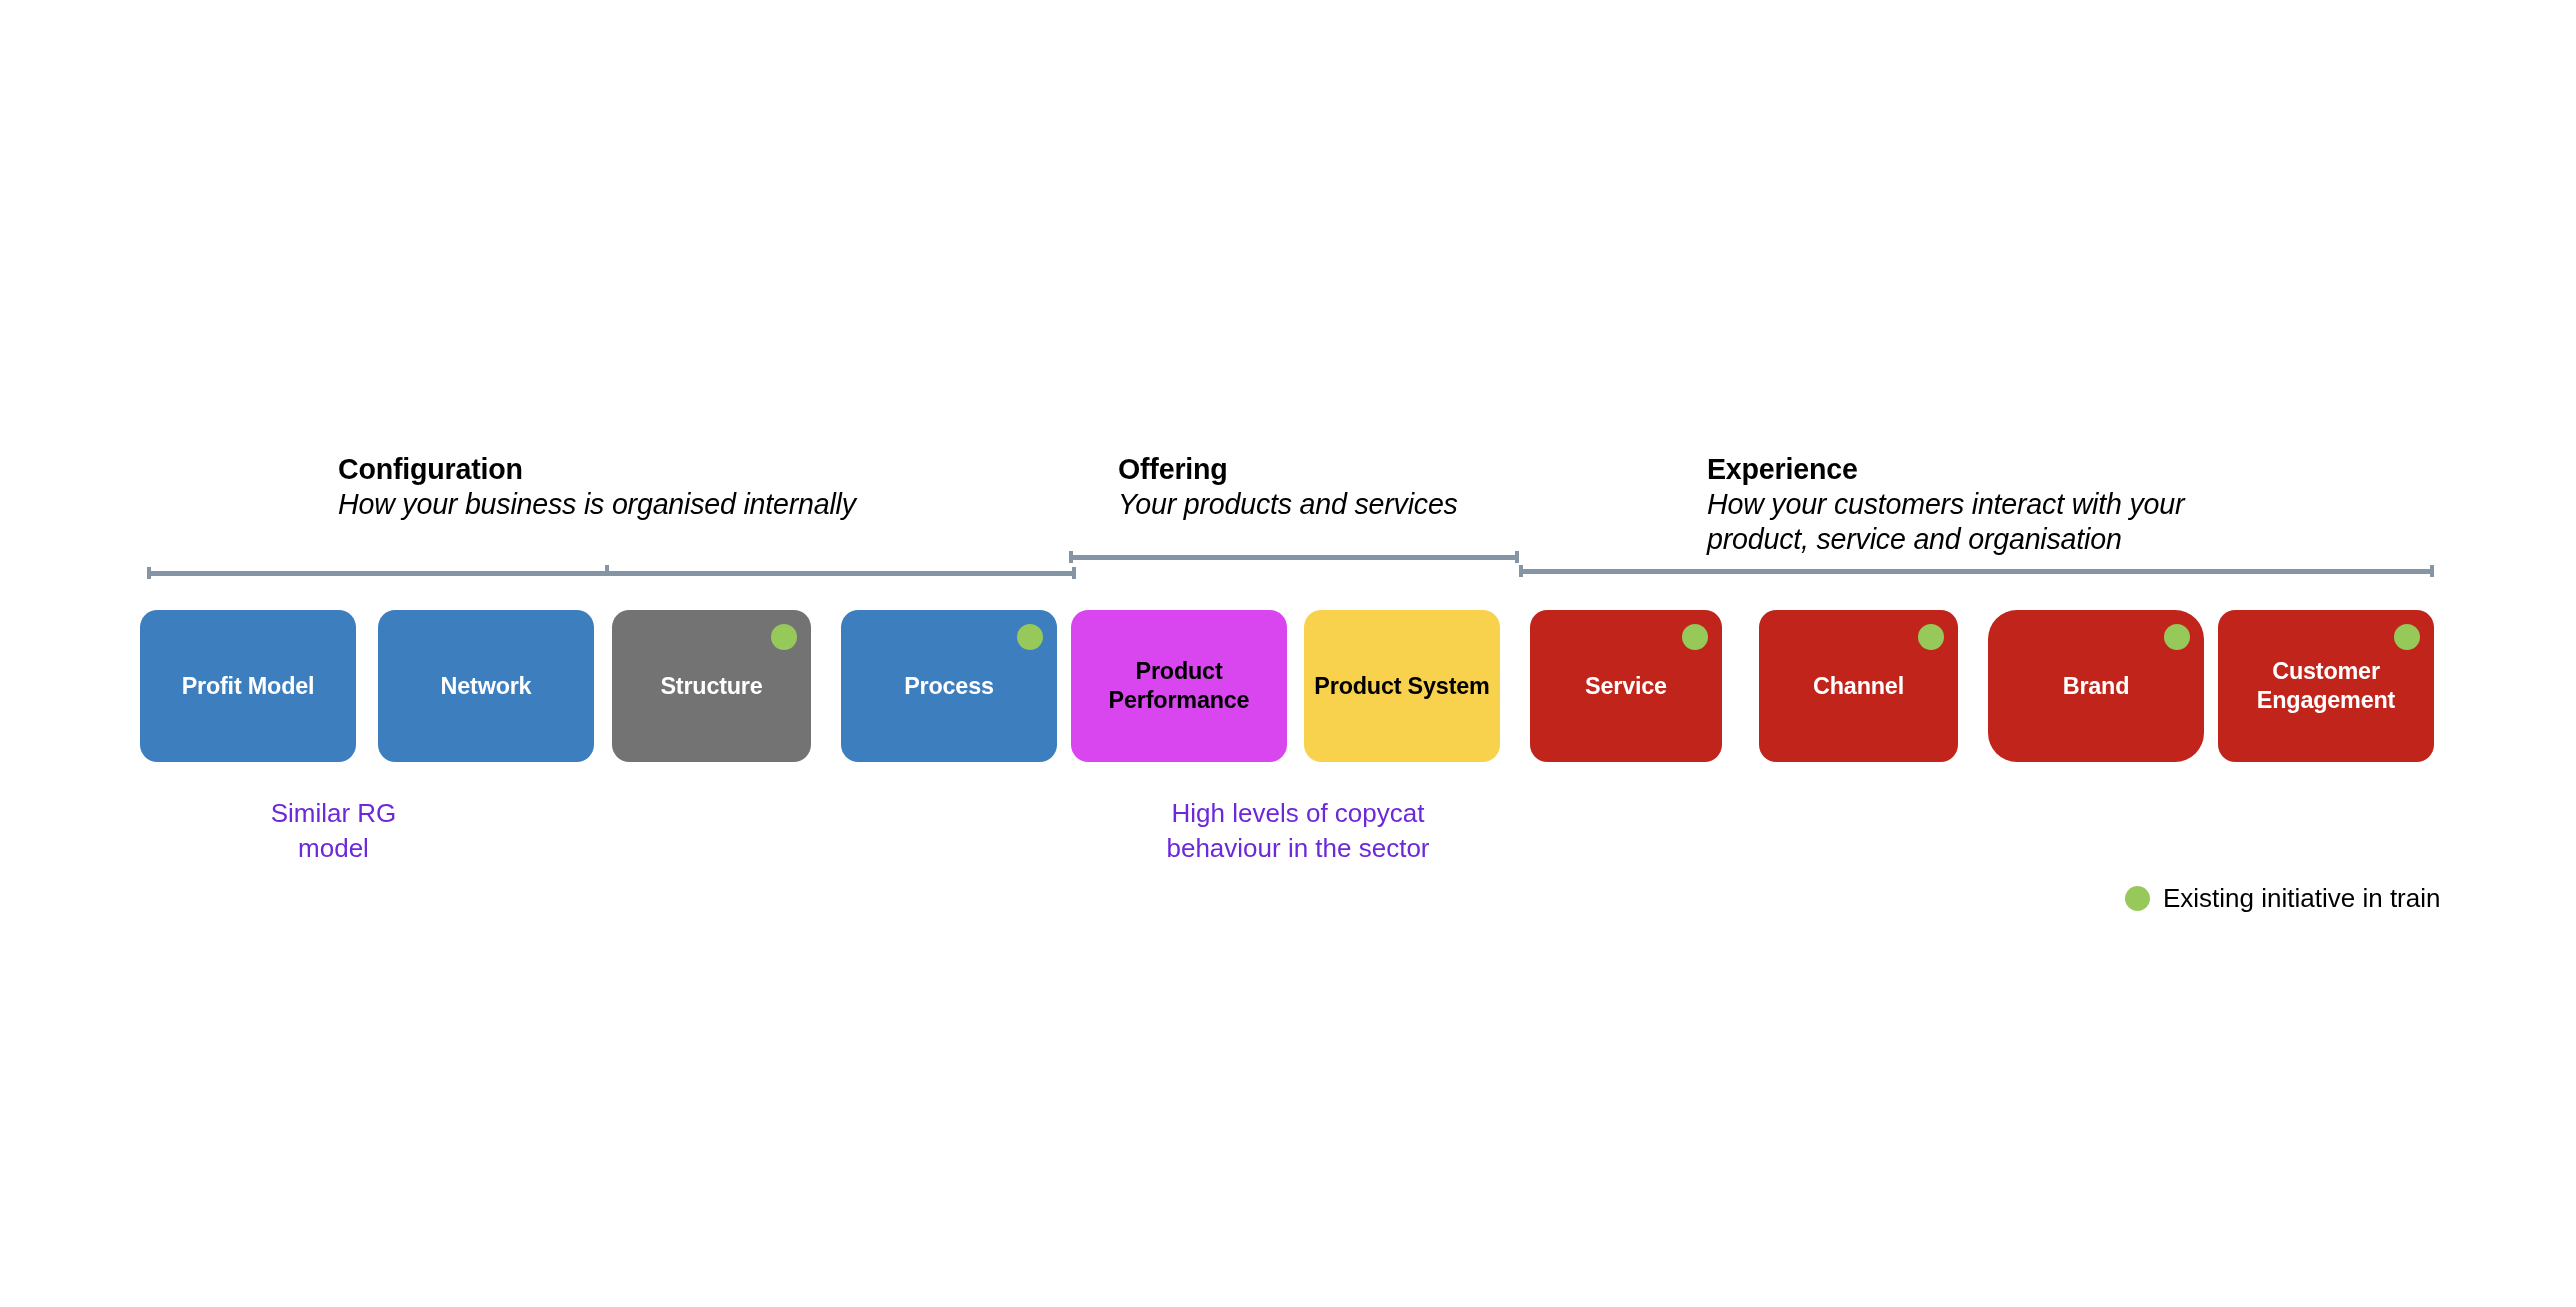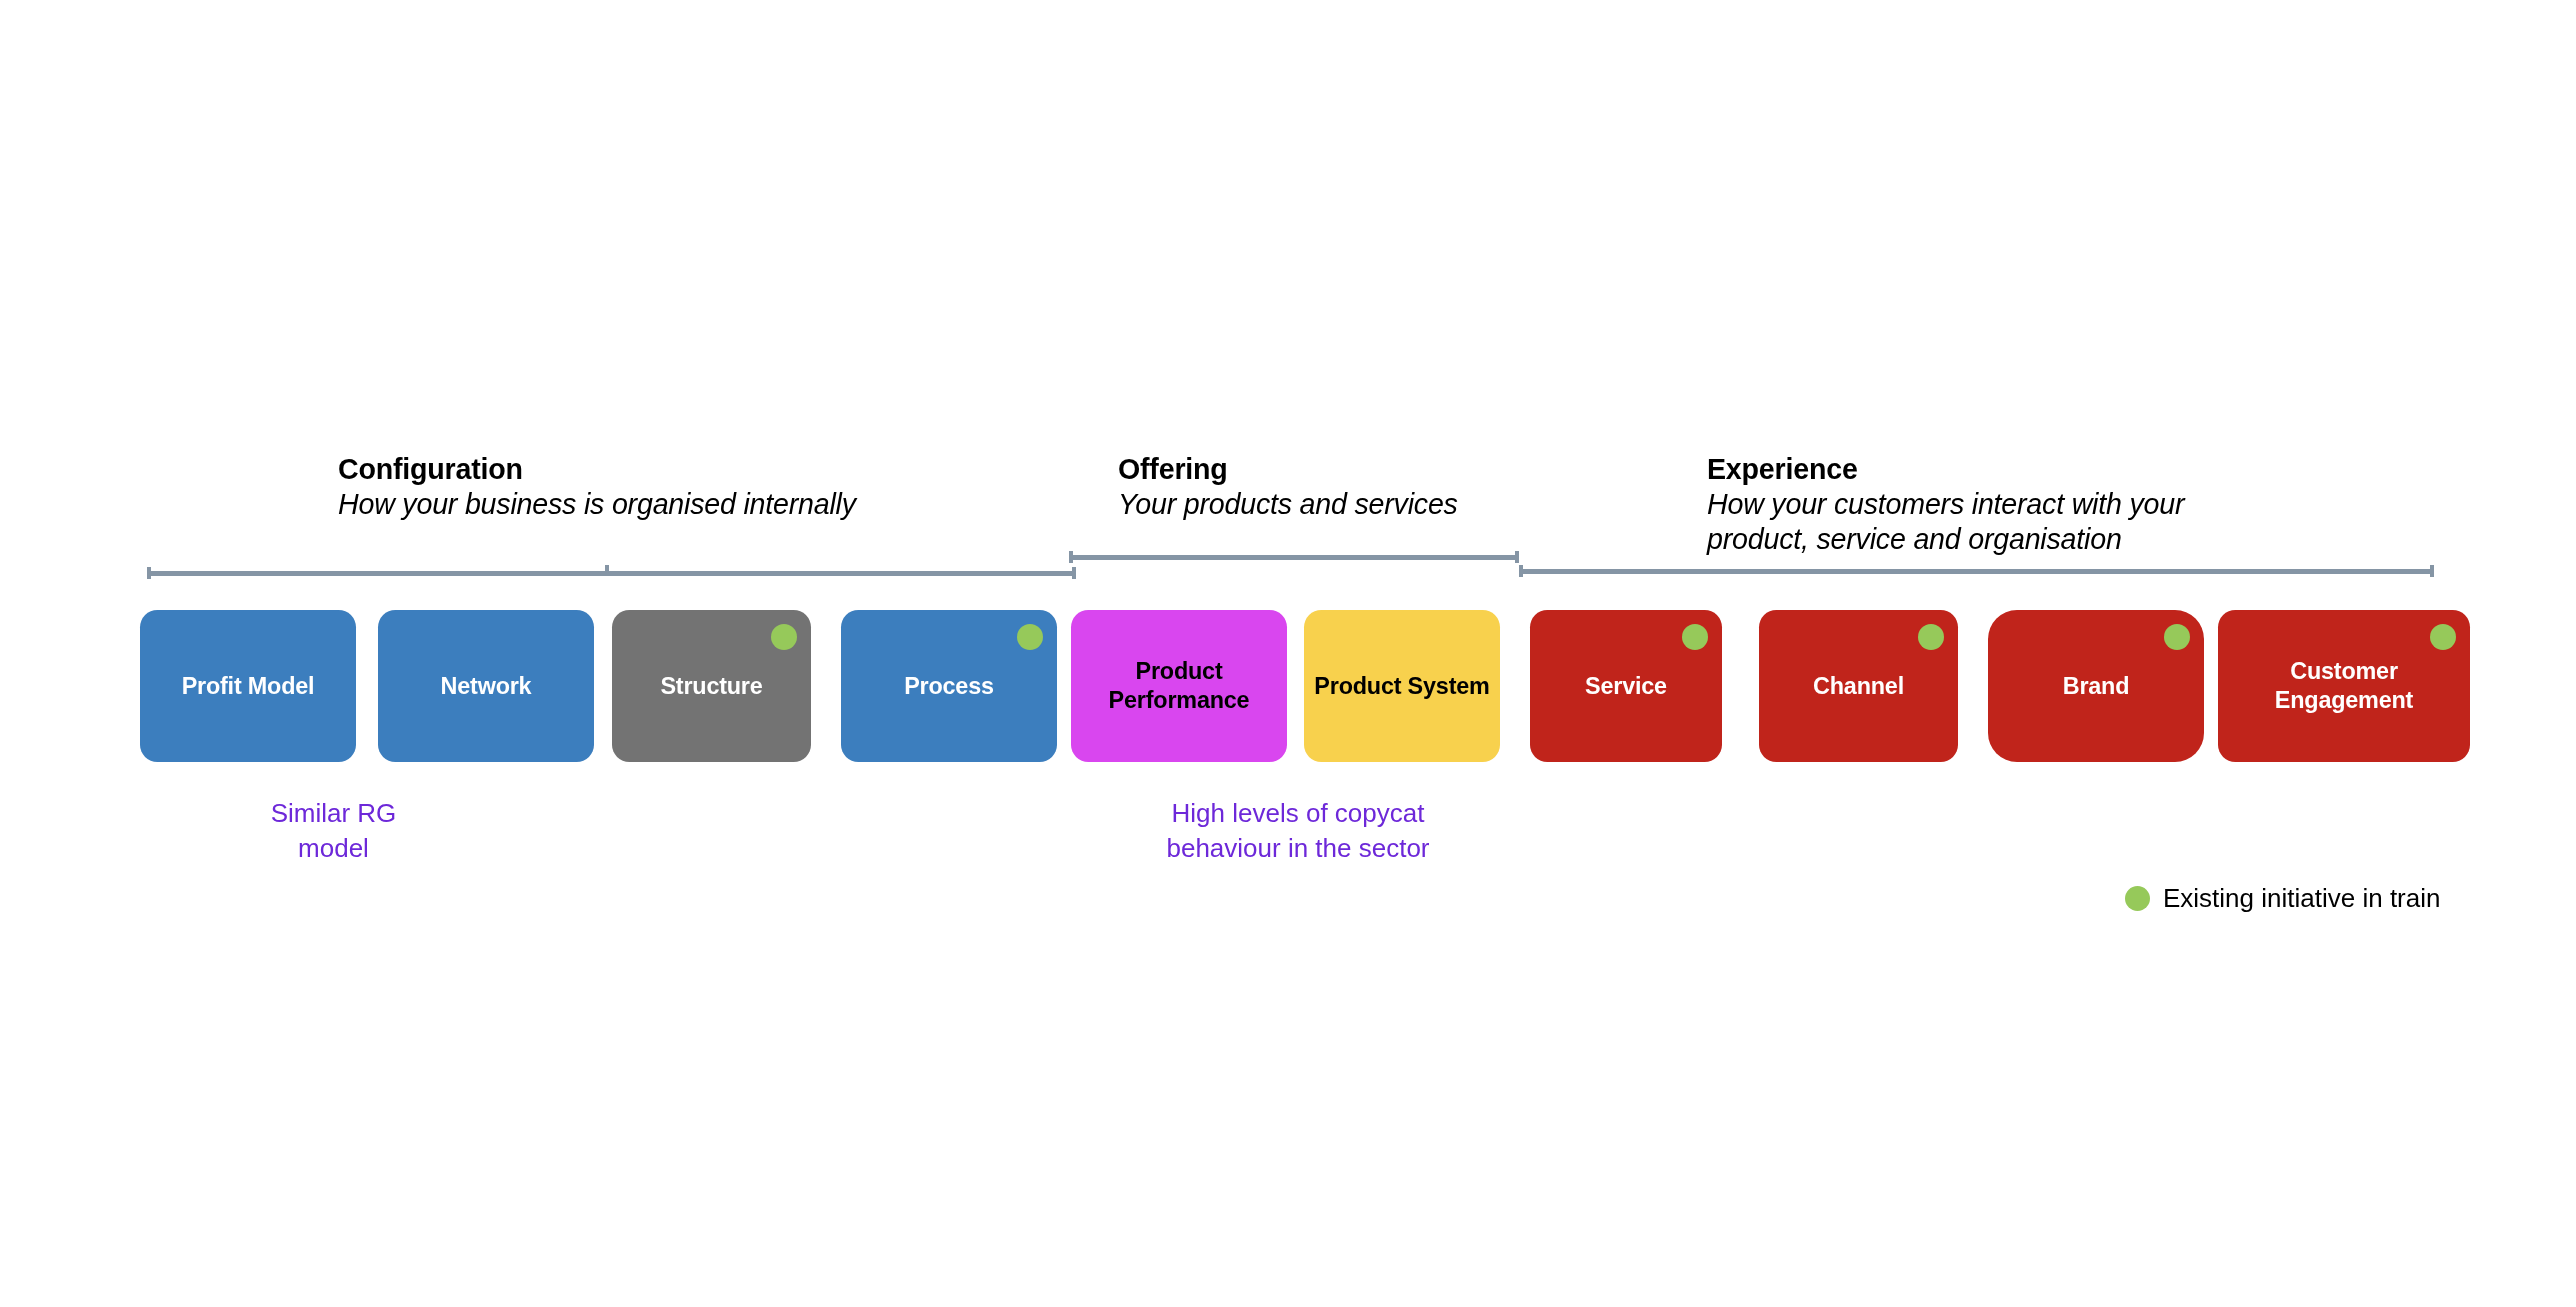--- a/index.html
+++ b/index.html
@@ -229,21 +229,21 @@
   <div class="box red" id="box-7" style="left: 1759px; width: 199px; background: rgb(192, 36, 27);">
     <span class="box-label">Channel</span>
     <span class="dot-marker" style="background: rgb(150, 201, 90);"></span>
   </div>
 
   <div class="box red" id="box-8" style="left: 1988px; width: 216px; background: rgb(192, 36, 27); border-radius: 29px;">
     <span class="box-label">Brand</span>
     <span class="dot-marker" style="background: rgb(150, 201, 90);"></span>
   </div>
 
-  <div class="box red" id="box-9" style="left: 2218px; width: 252px; background: rgb(192, 36, 27);">
+  <div class="box red" id="box-9" style="left: 2218px; width: 216px; background: rgb(192, 36, 27);">
     <span class="box-label">Customer
 Engagement</span>
     <span class="dot-marker" style="background: rgb(150, 201, 90);"></span>
   </div>
 
   <div class="annotation" id="annotation-config">Similar RG
 model</div>
 
   <div class="annotation" id="annotation-offering">High levels of copycat
 behaviour in the sector</div>

